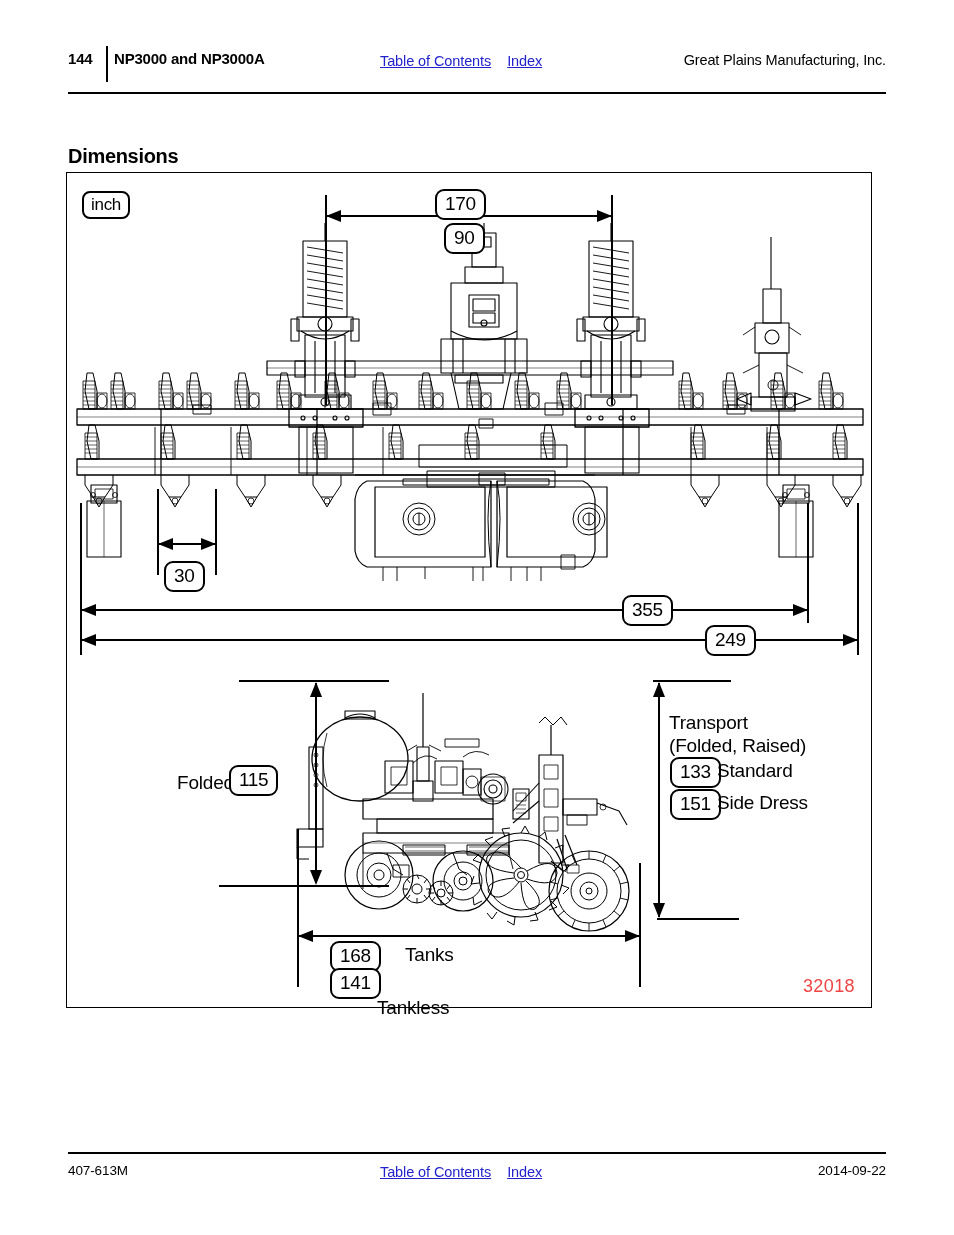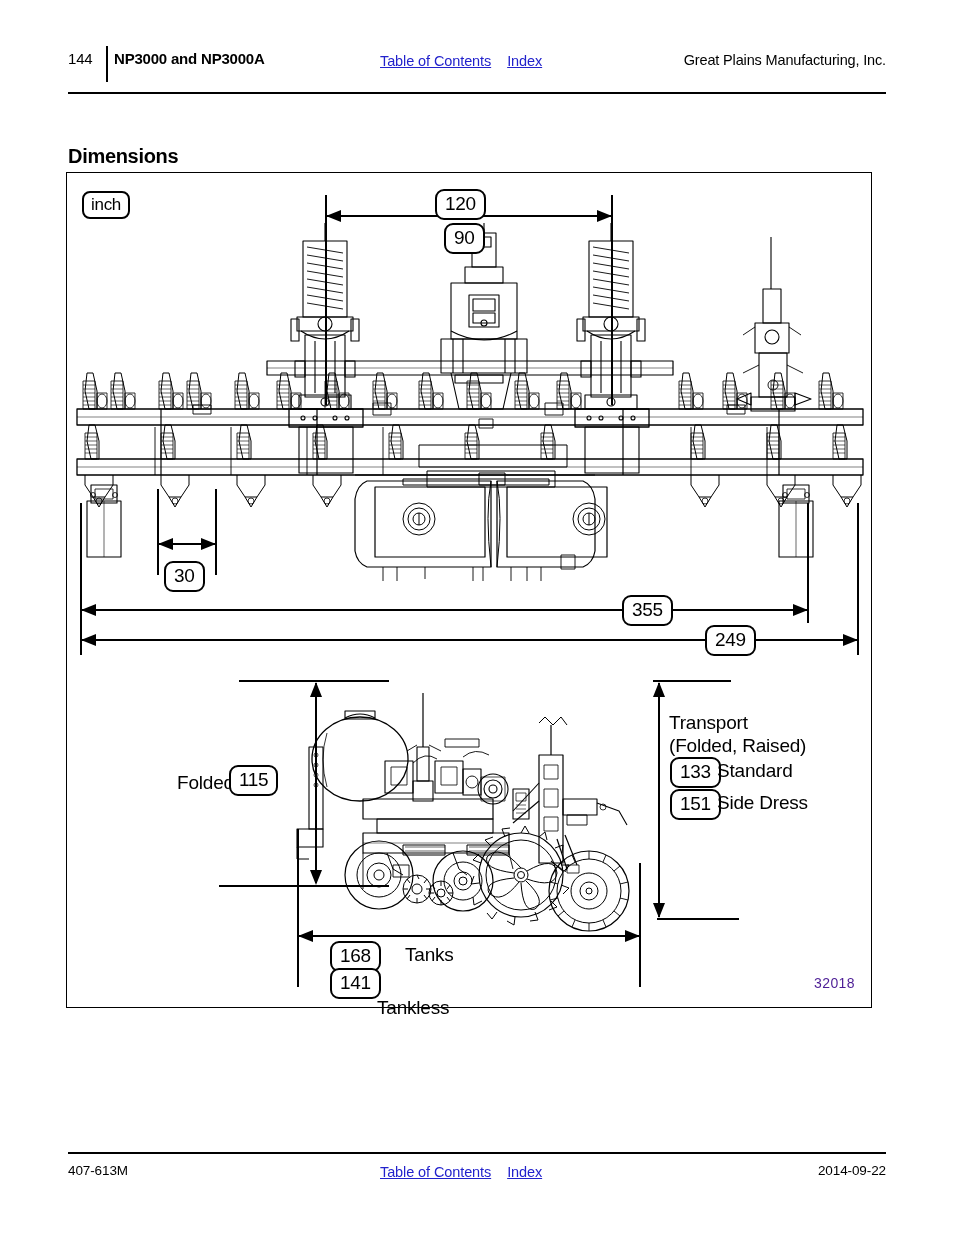--- a/index.html
+++ b/index.html
@@ -16,21 +16,21 @@
   }
 
   
   #page-header {
     position: absolute;
     left: 68px; top: 48px;
     width: 818px; height: 42px;
   }
   .hdr-pageno {
     position: absolute; left: 0; top: 2px;
-    font-size: 15px; font-weight: normal;
+    font-size: 15px; font-weight: bold;
     letter-spacing: -0.2px;
   }
   .hdr-rule {
     position: absolute; left: 38px; top: -2px;
     width: 2px; height: 36px;
     background: #000;
   }
   .hdr-title {
     position: absolute; left: 46px; top: 2px;
     font-size: 15px; font-weight: bold;
@@ -134,23 +134,23 @@
     width: 0; height: 0;
     z-index: 22;
   }
   .arrow.left  { border-top: 6px solid transparent; border-bottom: 6px solid transparent; border-right: 15px solid #000; }
   .arrow.right { border-top: 6px solid transparent; border-bottom: 6px solid transparent; border-left: 15px solid #000; }
   .arrow.up    { border-left: 6px solid transparent; border-right: 6px solid transparent; border-bottom: 15px solid #000; }
   .arrow.down  { border-left: 6px solid transparent; border-right: 6px solid transparent; border-top: 15px solid #000; }
 
   #figure-number {
     position: absolute;
-    right: 16px; bottom: 16px;
-    font-size: 14px;
-    color: #4c1d95;
+    right: 16px; bottom: 10px;
+    font-size: 18px;
+    color: #ef4444;
     letter-spacing: 0.4px;
     z-index: 40;
   }
 
   .drawing-svg { position: absolute; display: block; z-index: 10; }
 
   
   #footer-sep {
     position: absolute;
     left: 68px; top: 1152px;
@@ -570,21 +570,21 @@
       </g>
 
     </g>
   </svg>
 
   <div class="ext-v" style="left:258px; top:22px; height:210px;"></div>
   <div class="ext-v" style="left:544px; top:22px; height:210px;"></div>
   <div class="dimline-h" style="left:260px; top:42px; width:286px;"></div>
   <div class="arrow left" style="left:259px; top:37px;"></div>
   <div class="arrow right" style="left:530px; top:37px;"></div>
-  <div class="dimbox" style="left:368px; top:16px;">120</div>
+  <div class="dimbox" style="left:368px; top:16px;">170</div>
   <div class="dimbox" style="left:377px; top:50px;">90</div>
 
   <div class="ext-v" style="left:90px; top:316px; height:86px;"></div>
   <div class="ext-v" style="left:148px; top:316px; height:86px;"></div>
   <div class="dimline-h" style="left:92px; top:370px; width:58px;"></div>
   <div class="arrow left" style="left:91px; top:365px;"></div>
   <div class="arrow right" style="left:134px; top:365px;"></div>
   <div class="dimbox" style="left:97px; top:388px;">30</div>
 
   <div class="ext-v" style="left:13px; top:330px; height:120px;"></div>

